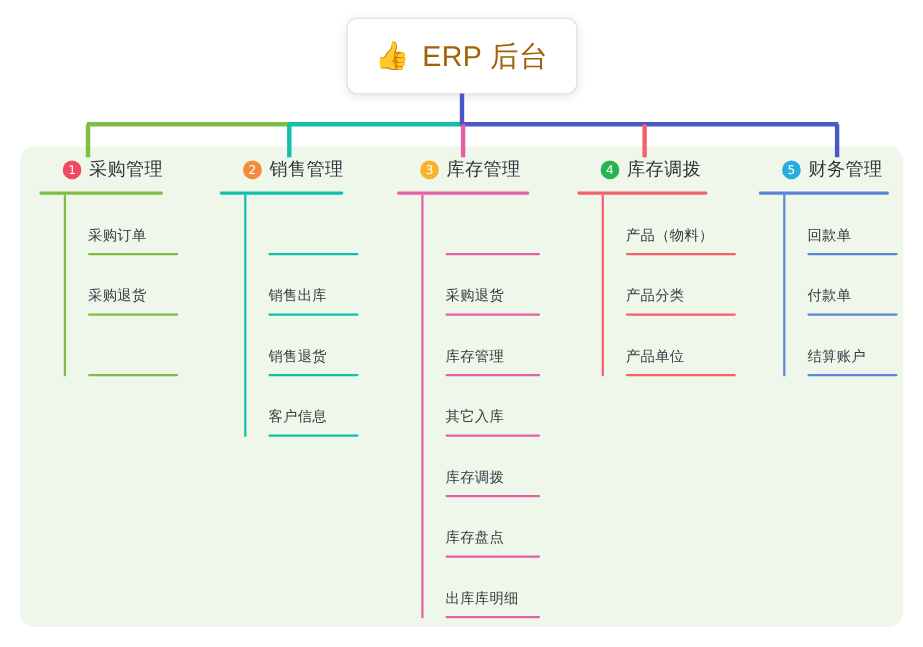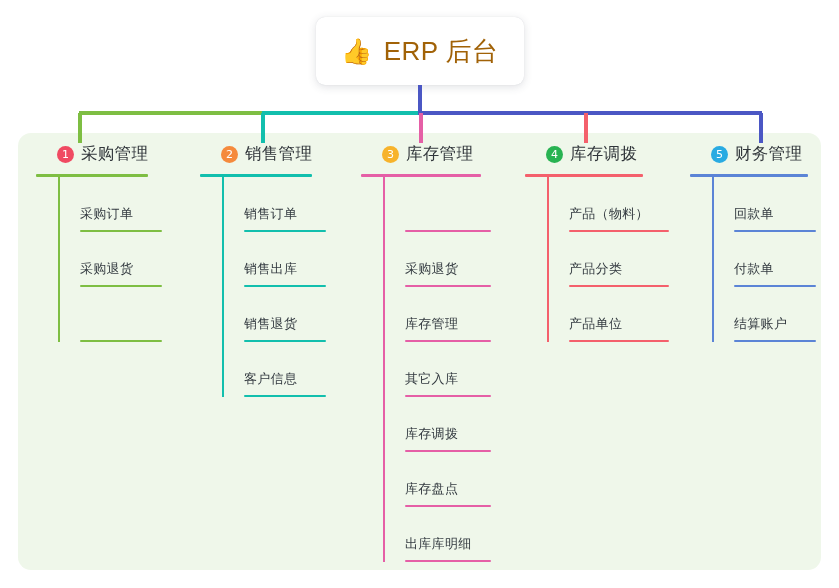--- a/index.html
+++ b/index.html
@@ -182,21 +182,20 @@
       </div>
       <div class="col" style="left: 200px;">
         <div class="col-head">
           <span class="badge" style="background: rgb(245, 138, 60);">2</span>
           <span class="head-label">销售管理</span>
         </div>
         <div class="head-rule" style="background: rgb(18, 191, 173); width: 112px;"></div>
         <div class="items">
           <div class="spine" style="background: rgb(18, 191, 173);"></div>
           <div class="item">
-            <div class="item-label">销售订单</div>
             <div class="item-rule" style="background: rgb(18, 191, 173); width: 82px;"></div>
           </div>
           <div class="item">
             <div class="item-label">销售出库</div>
             <div class="item-rule" style="background: rgb(18, 191, 173); width: 82px;"></div>
           </div>
           <div class="item">
             <div class="item-label">销售退货</div>
             <div class="item-rule" style="background: rgb(18, 191, 173); width: 82px;"></div>
           </div>

